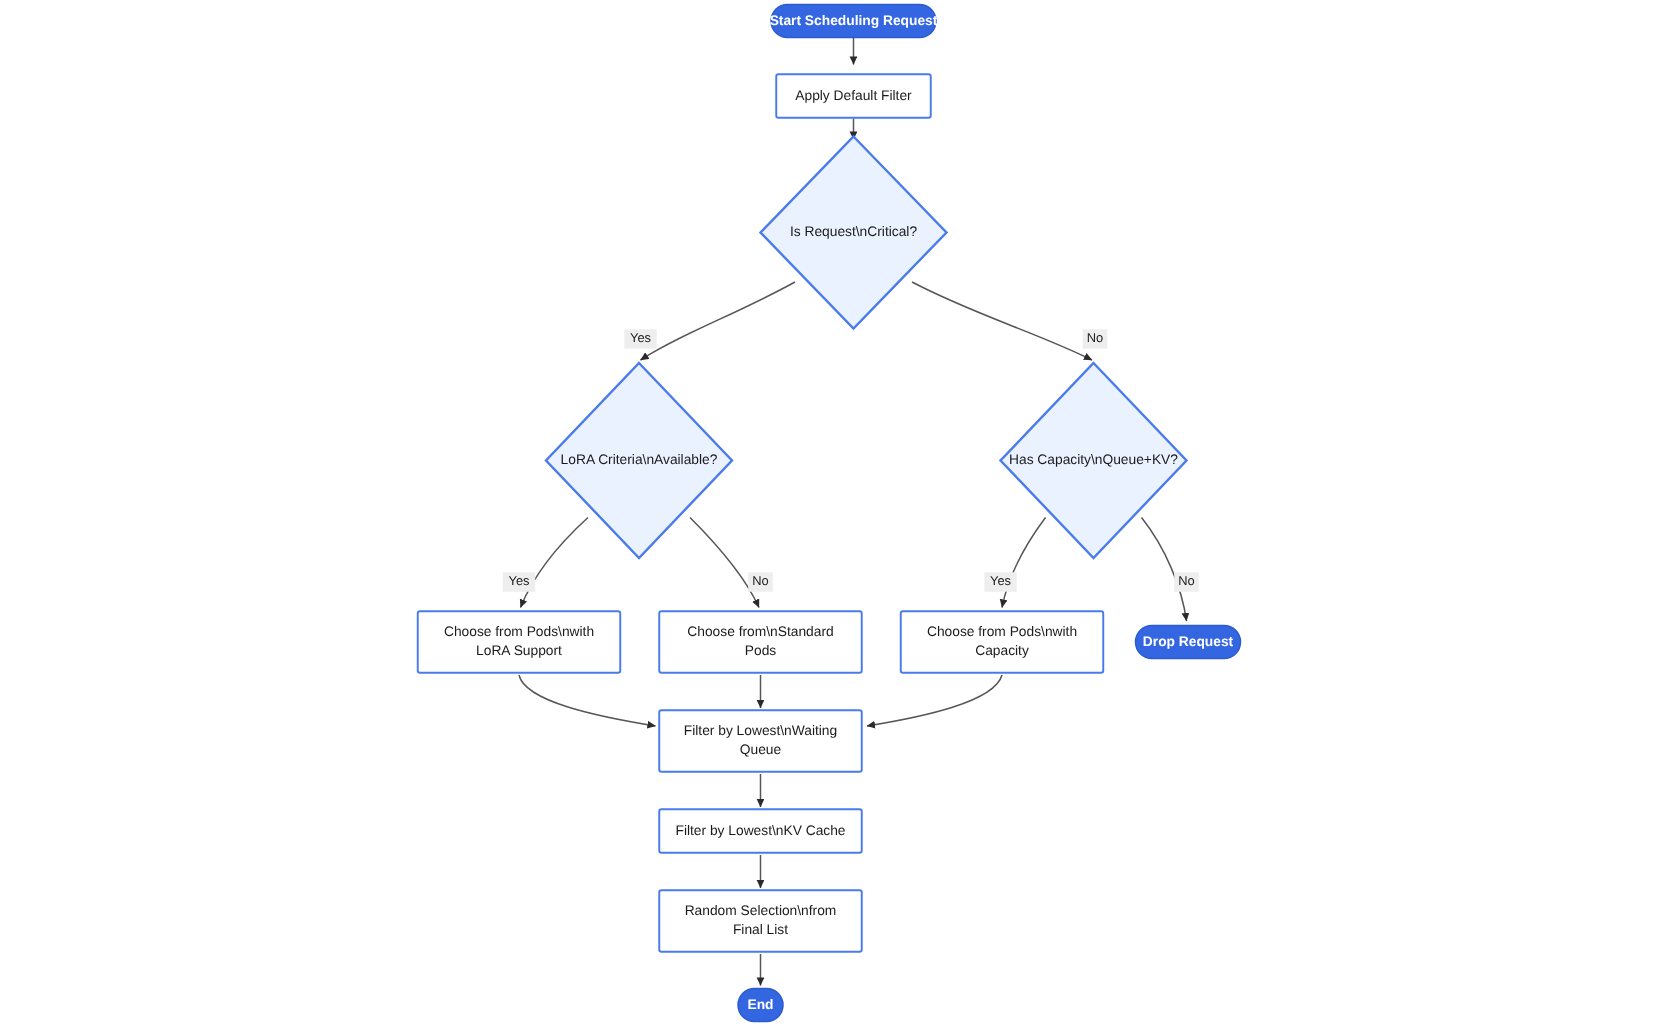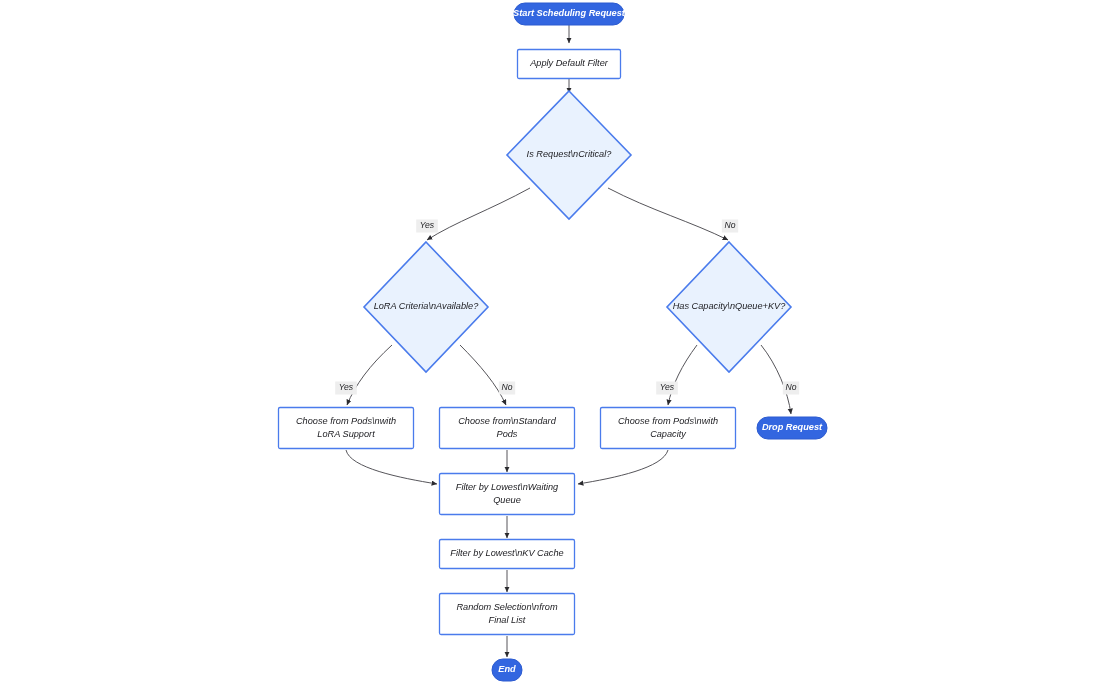--- a/index.html
+++ b/index.html
@@ -10,21 +10,20 @@
   body {
     width: 1103px;
     height: 685px;
     font-family: "Liberation Sans", sans-serif;
     overflow: hidden;
   }
   #flow-root {
     position: relative;
     width: 1103px;
     height: 657px;
-    font-style: italic;
   }
   svg#flowchart {
     display: block;
     width: 1103px;
     height: 685px;
   }
   .node-rect {
     fill: #ffffff;
     stroke: #4a7bec;
     stroke-width: 1.3px;

